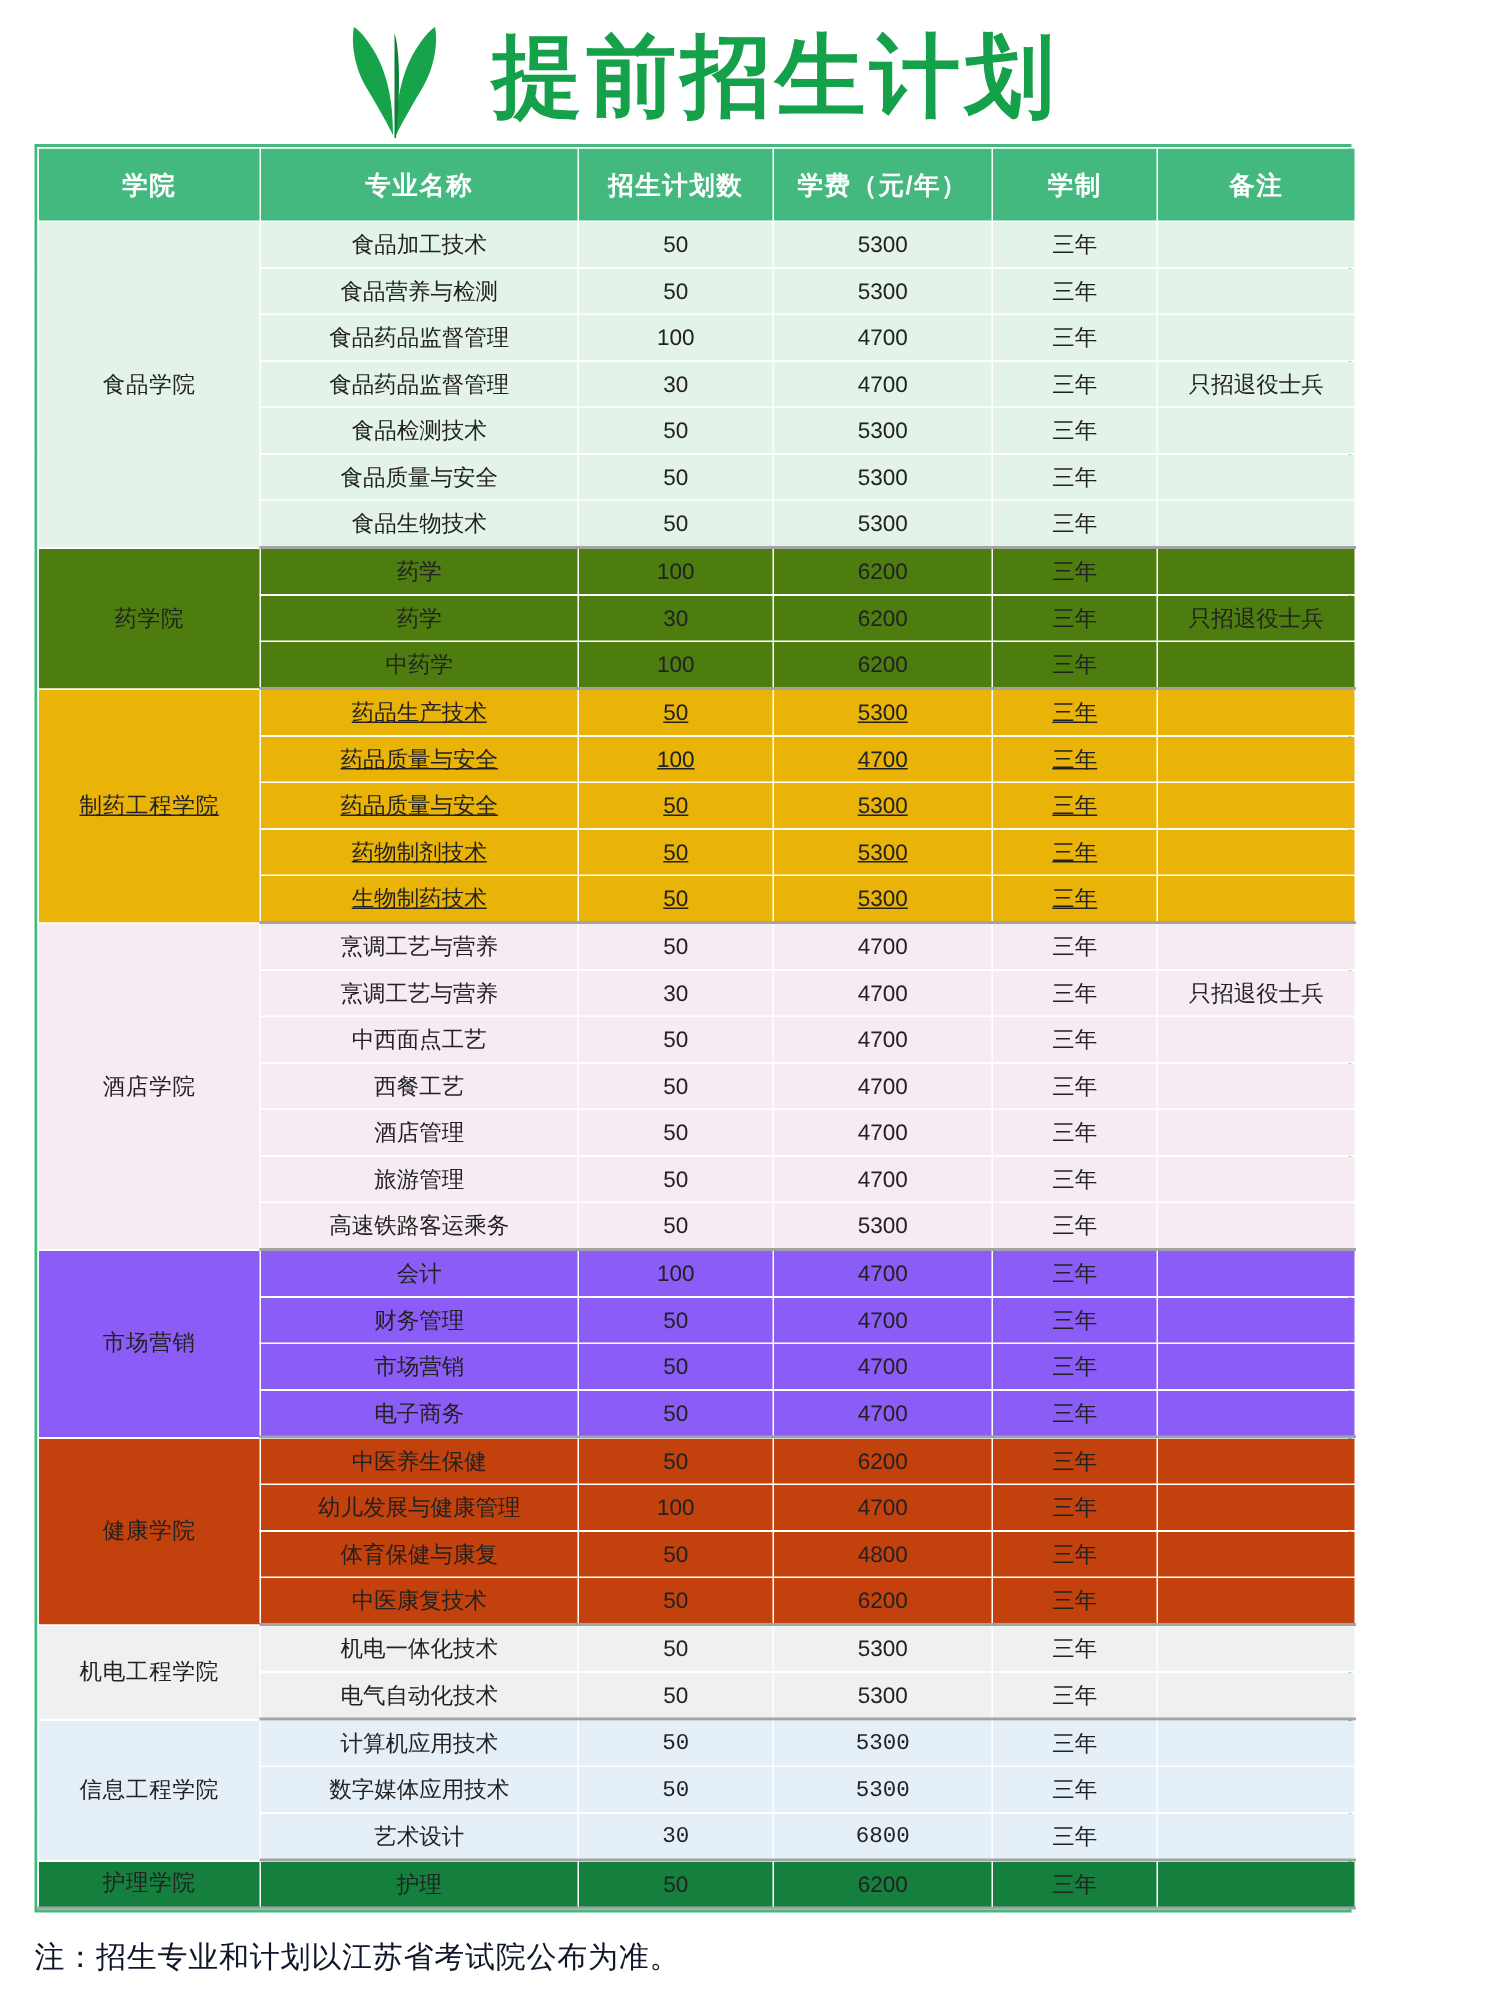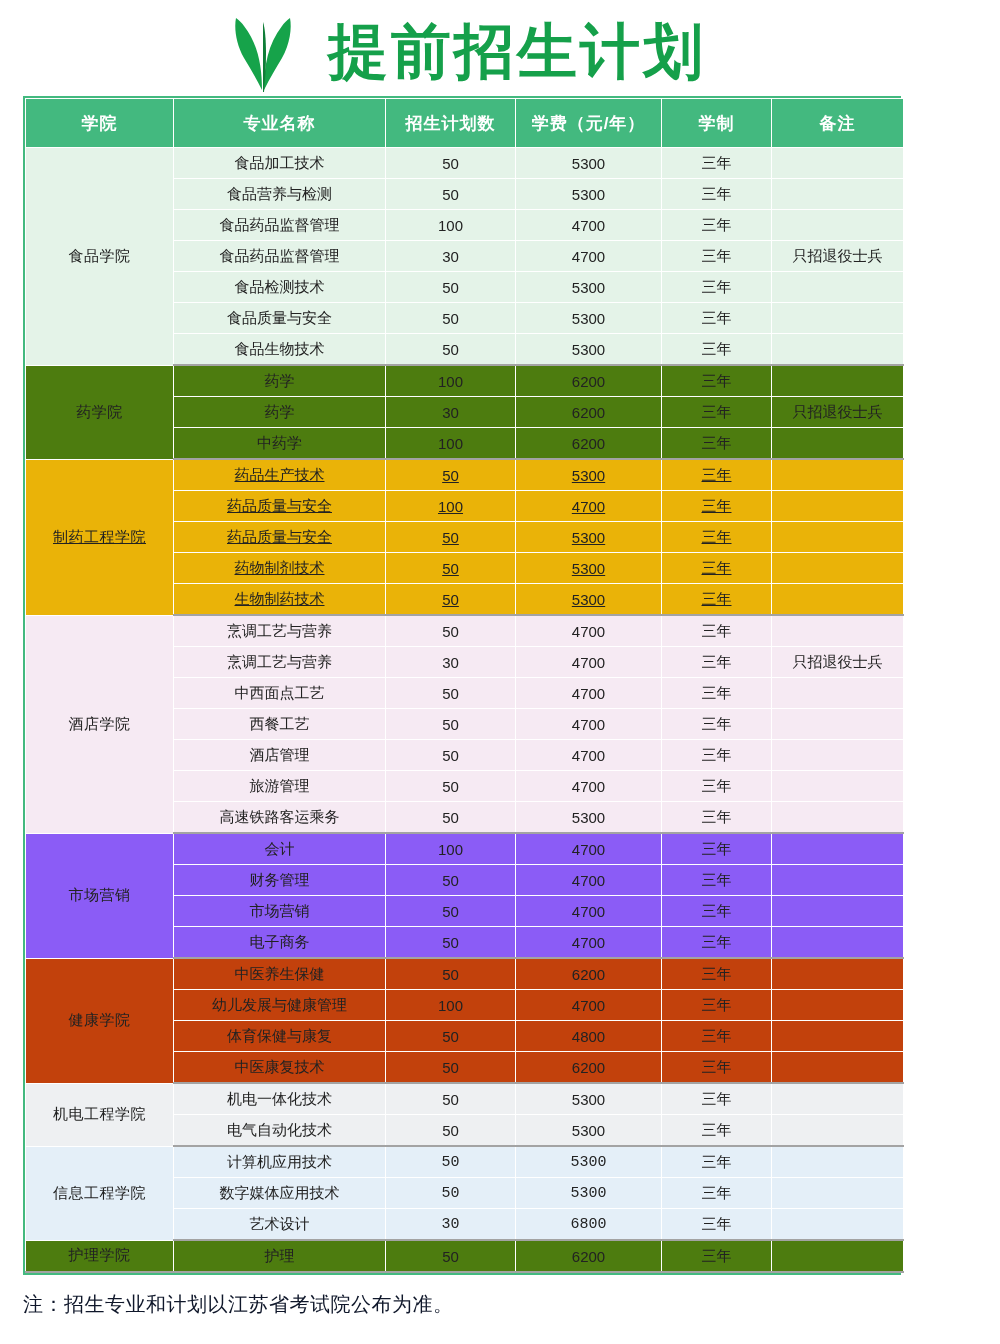--- a/index.html
+++ b/index.html
@@ -92,21 +92,21 @@
 
   
   .g-food    td { background: #e4f3e8; }
   .g-pharm   td { background: #4d7c0f; }
   .g-mfg     td { background: #eab308; text-decoration: underline; }
   .g-hotel   td { background: #f6eaf3; }
   .g-trade   td { background: #8b5cf6; }
   .g-health  td { background: #c2410c; }
   .g-mech    td { background: #eef0f2; }
   .g-info    td { background: #e4eff8; font-family: Liberation Mono, monospace; }
-  .g-nurse   td { background: #4d7c0f; }
+  .g-nurse   td { background: #15803d; }
 
   
   tr.group-end td { border-bottom: 2px solid #a3a3a3; }
   table.plan tbody tr:first-child td { border-top: 1px solid #ffffff; }
 
   .outer-frame {
     border: 2px solid #43b97f;
   }
 
   

